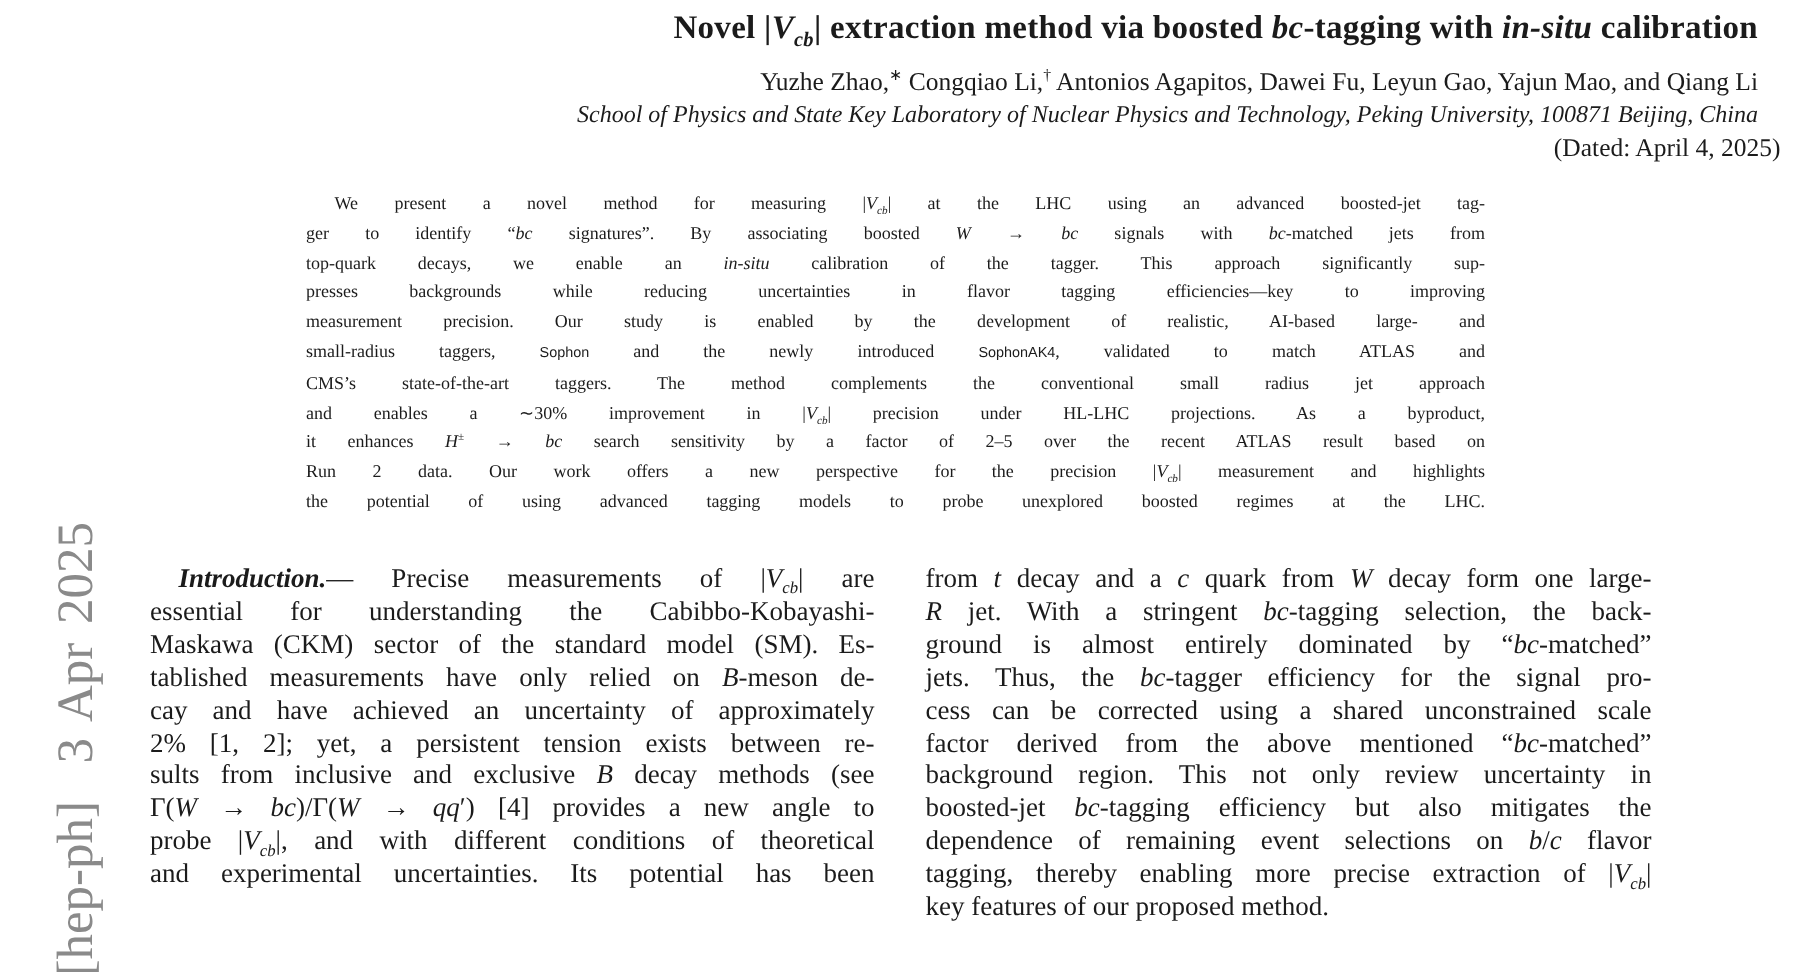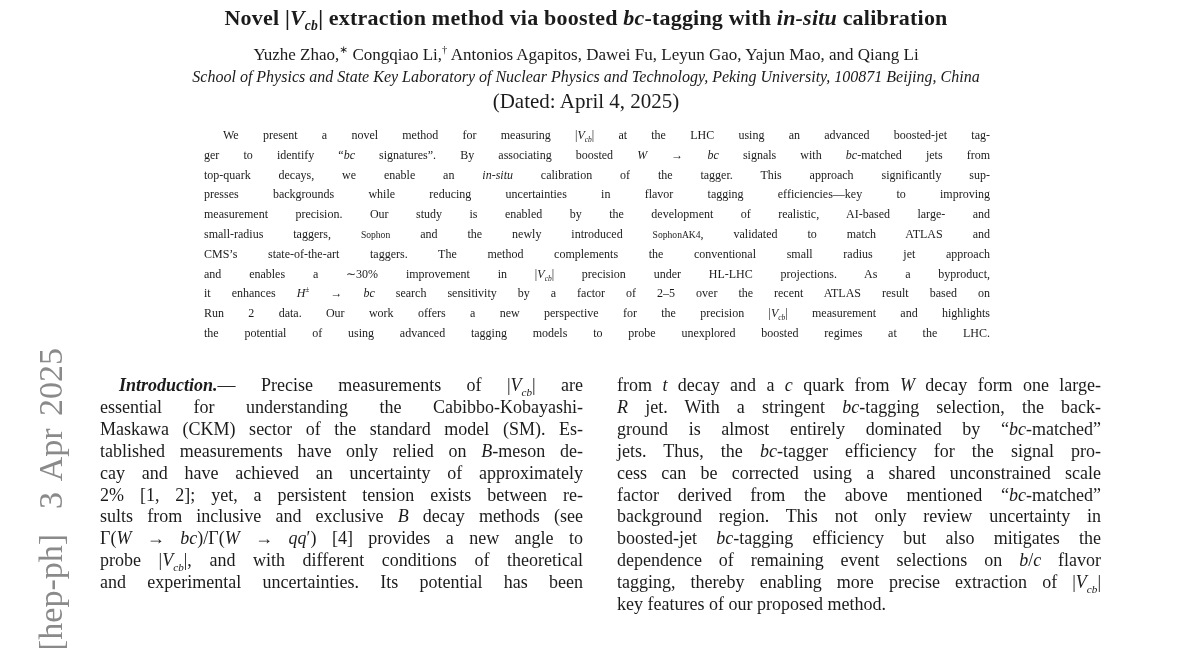--- a/index.html
+++ b/index.html
@@ -5,30 +5,30 @@
   html, body { margin: 0; padding: 0; background: #ffffff; }
   .page {
     position: relative;
     width: 1200px;
     height: 648px;
     background: #ffffff;
     overflow: hidden;
     font-family: "Liberation Serif", serif;
     color: #1b1b1b;
   }
-  .centered { position: absolute; left: 0; width: 1172px; text-align: center; }
+  .centered { position: absolute; left: 0; width: 1172px; text-align: right; }
   .paper-title {
     top: 5px;
     font-size: 22px;
     font-weight: bold;
     letter-spacing: 0.2px;
   }
   .paper-authors { top: 45px; font-size: 17px; }
   .paper-affiliation { top: 68px; font-size: 16px; font-style: italic; }
-  .paper-dated { top: 89px; font-size: 21px; }
+  .paper-dated { top: 89px; font-size: 17px; margin-left: 15px; }
 
   .abstract {
     position: absolute;
     top: 126px;
     left: 204px;
     width: 786px;
     font-size: 12px;
     line-height: 19.8px;
   }
   .col {
@@ -42,21 +42,21 @@
   .col-right { left: 617px; width: 484px; }
 
   .line { text-align: justify; text-align-last: justify; }
   .abstract .line:first-child { text-indent: 19px; }
   .col-left .line:first-child { text-indent: 19px; }
   .col[data-last-line="left"] .line:last-child { text-align-last: left; }
 
   sup { font-size: 0.62em; vertical-align: super; line-height: 0; }
   sub { font-size: 0.62em; vertical-align: sub; line-height: 0; }
   code {
-    font-family: Liberation Serif, serif;
+    font-family: Liberation Sans, sans-serif;
     font-style: normal;
     font-size: 0.8em;
   }
 
   .watermark {
     position: absolute;
     left: 32px;
     top: 651px;
     transform: rotate(-90deg);
     transform-origin: 0 0;

